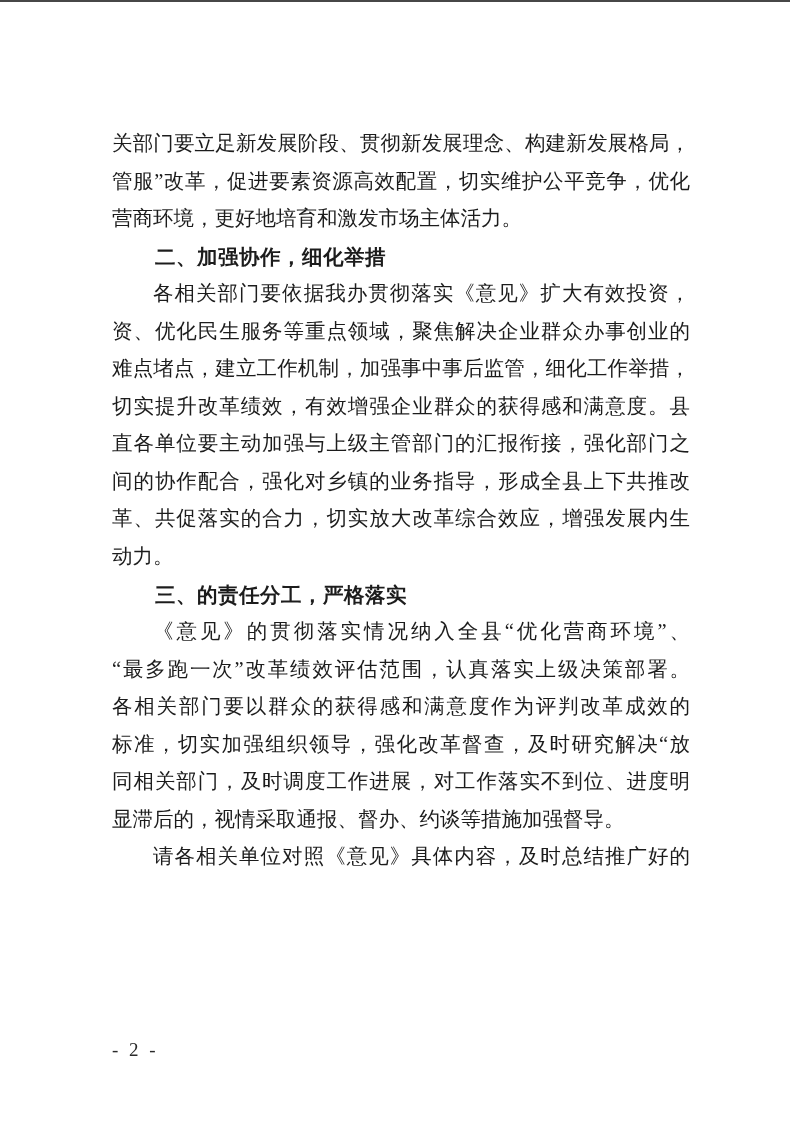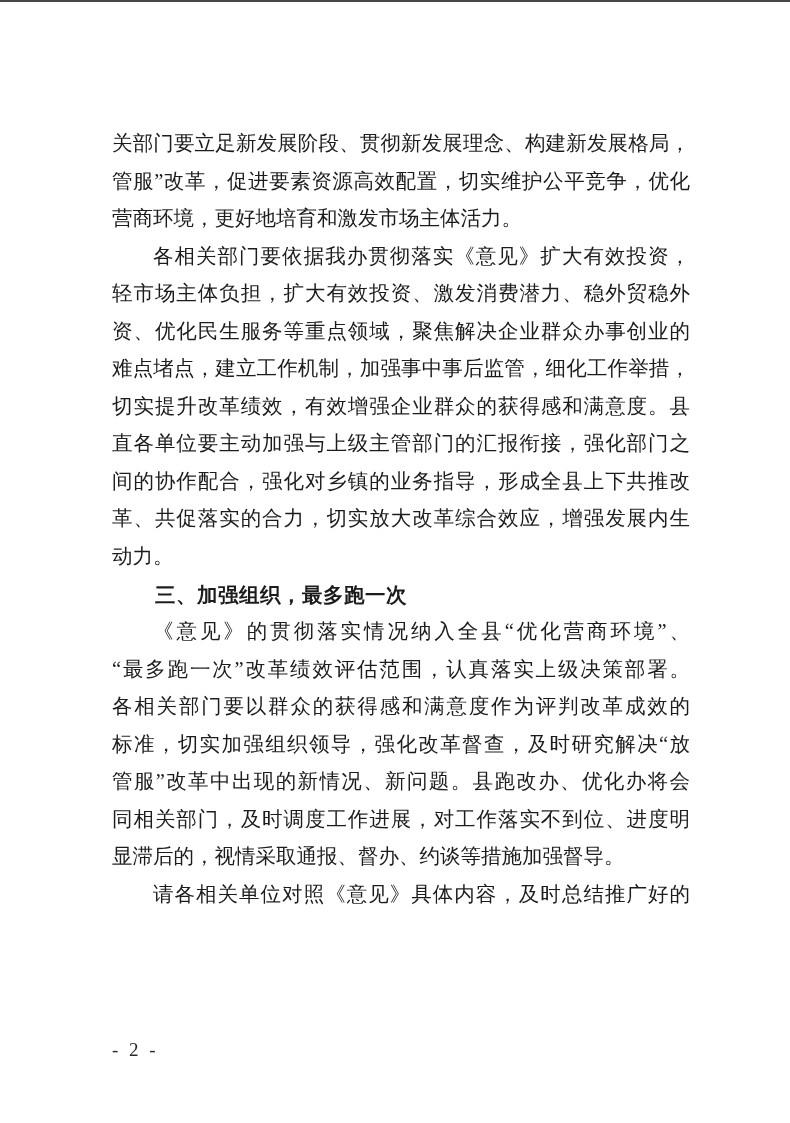--- a/index.html
+++ b/index.html
@@ -69,35 +69,34 @@
 <body>
 
 <div class="page">
 
   <div class="scan-edge"></div>
 
   <main class="text-block">
     <div class="line j">关部门要立足新发展阶段、贯彻新发展理念、构建新发展格局，</div>
     <div class="line j">管服”改革，促进要素资源高效配置，切实维护公平竞争，优化</div>
     <div class="line">营商环境，更好地培育和激发市场主体活力。</div>
+    <div class="line h">二、加强协作，细化举措</div>
     <div class="line j ind">各相关部门要依据我办贯彻落实《意见》扩大有效投资，</div>
-    <div class="line j">轻市场主体负担，扩大有效投资、激发消费潜力、稳外贸稳外</div>
     <div class="line j">资、优化民生服务等重点领域，聚焦解决企业群众办事创业的</div>
     <div class="line j">难点堵点，建立工作机制，加强事中事后监管，细化工作举措，</div>
     <div class="line j">切实提升改革绩效，有效增强企业群众的获得感和满意度。县</div>
     <div class="line j">直各单位要主动加强与上级主管部门的汇报衔接，强化部门之</div>
     <div class="line j">间的协作配合，强化对乡镇的业务指导，形成全县上下共推改</div>
     <div class="line j">革、共促落实的合力，切实放大改革综合效应，增强发展内生</div>
     <div class="line">动力。</div>
-    <div class="line h">三、加强组织，最多跑一次</div>
+    <div class="line h">三、的责任分工，严格落实</div>
     <div class="line j ind">《意见》的贯彻落实情况纳入全县“优化营商环境”、</div>
     <div class="line j">“最多跑一次”改革绩效评估范围，认真落实上级决策部署。</div>
     <div class="line j">各相关部门要以群众的获得感和满意度作为评判改革成效的</div>
     <div class="line j">标准，切实加强组织领导，强化改革督查，及时研究解决“放</div>
-    <div class="line j">管服”改革中出现的新情况、新问题。县跑改办、优化办将会</div>
     <div class="line j">同相关部门，及时调度工作进展，对工作落实不到位、进度明</div>
     <div class="line">显滞后的，视情采取通报、督办、约谈等措施加强督导。</div>
     <div class="line j ind">请各相关单位对照《意见》具体内容，及时总结推广好的</div>
   </main>
 
   <div class="footer">- 2 -</div>
 
 </div>
 
 </body></html>

